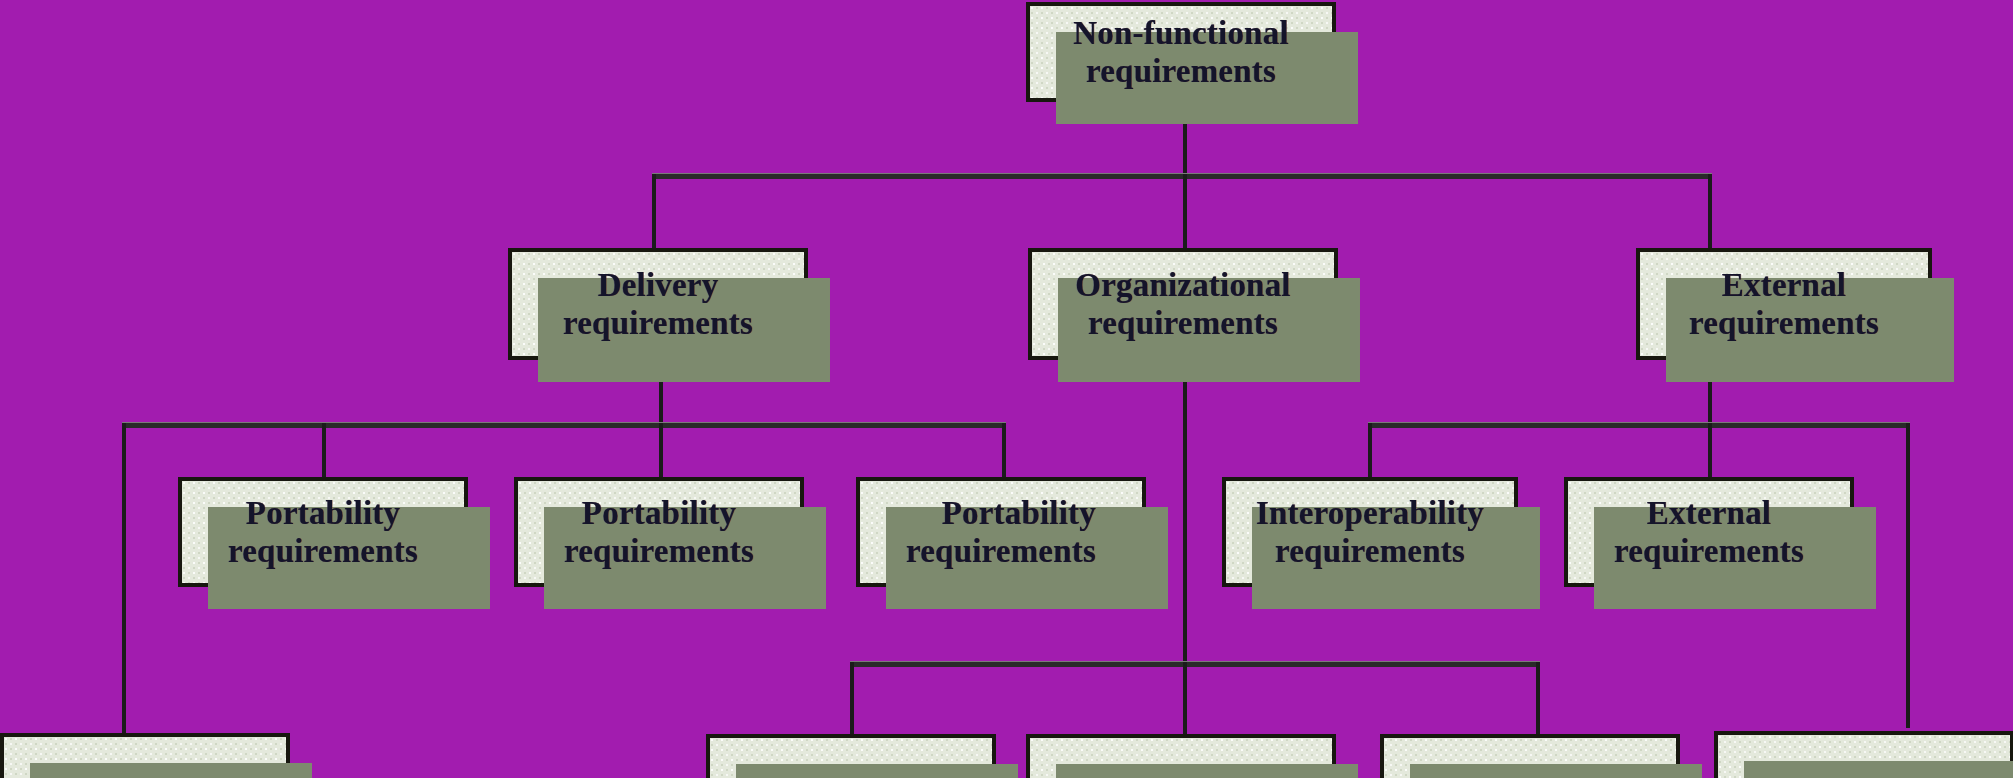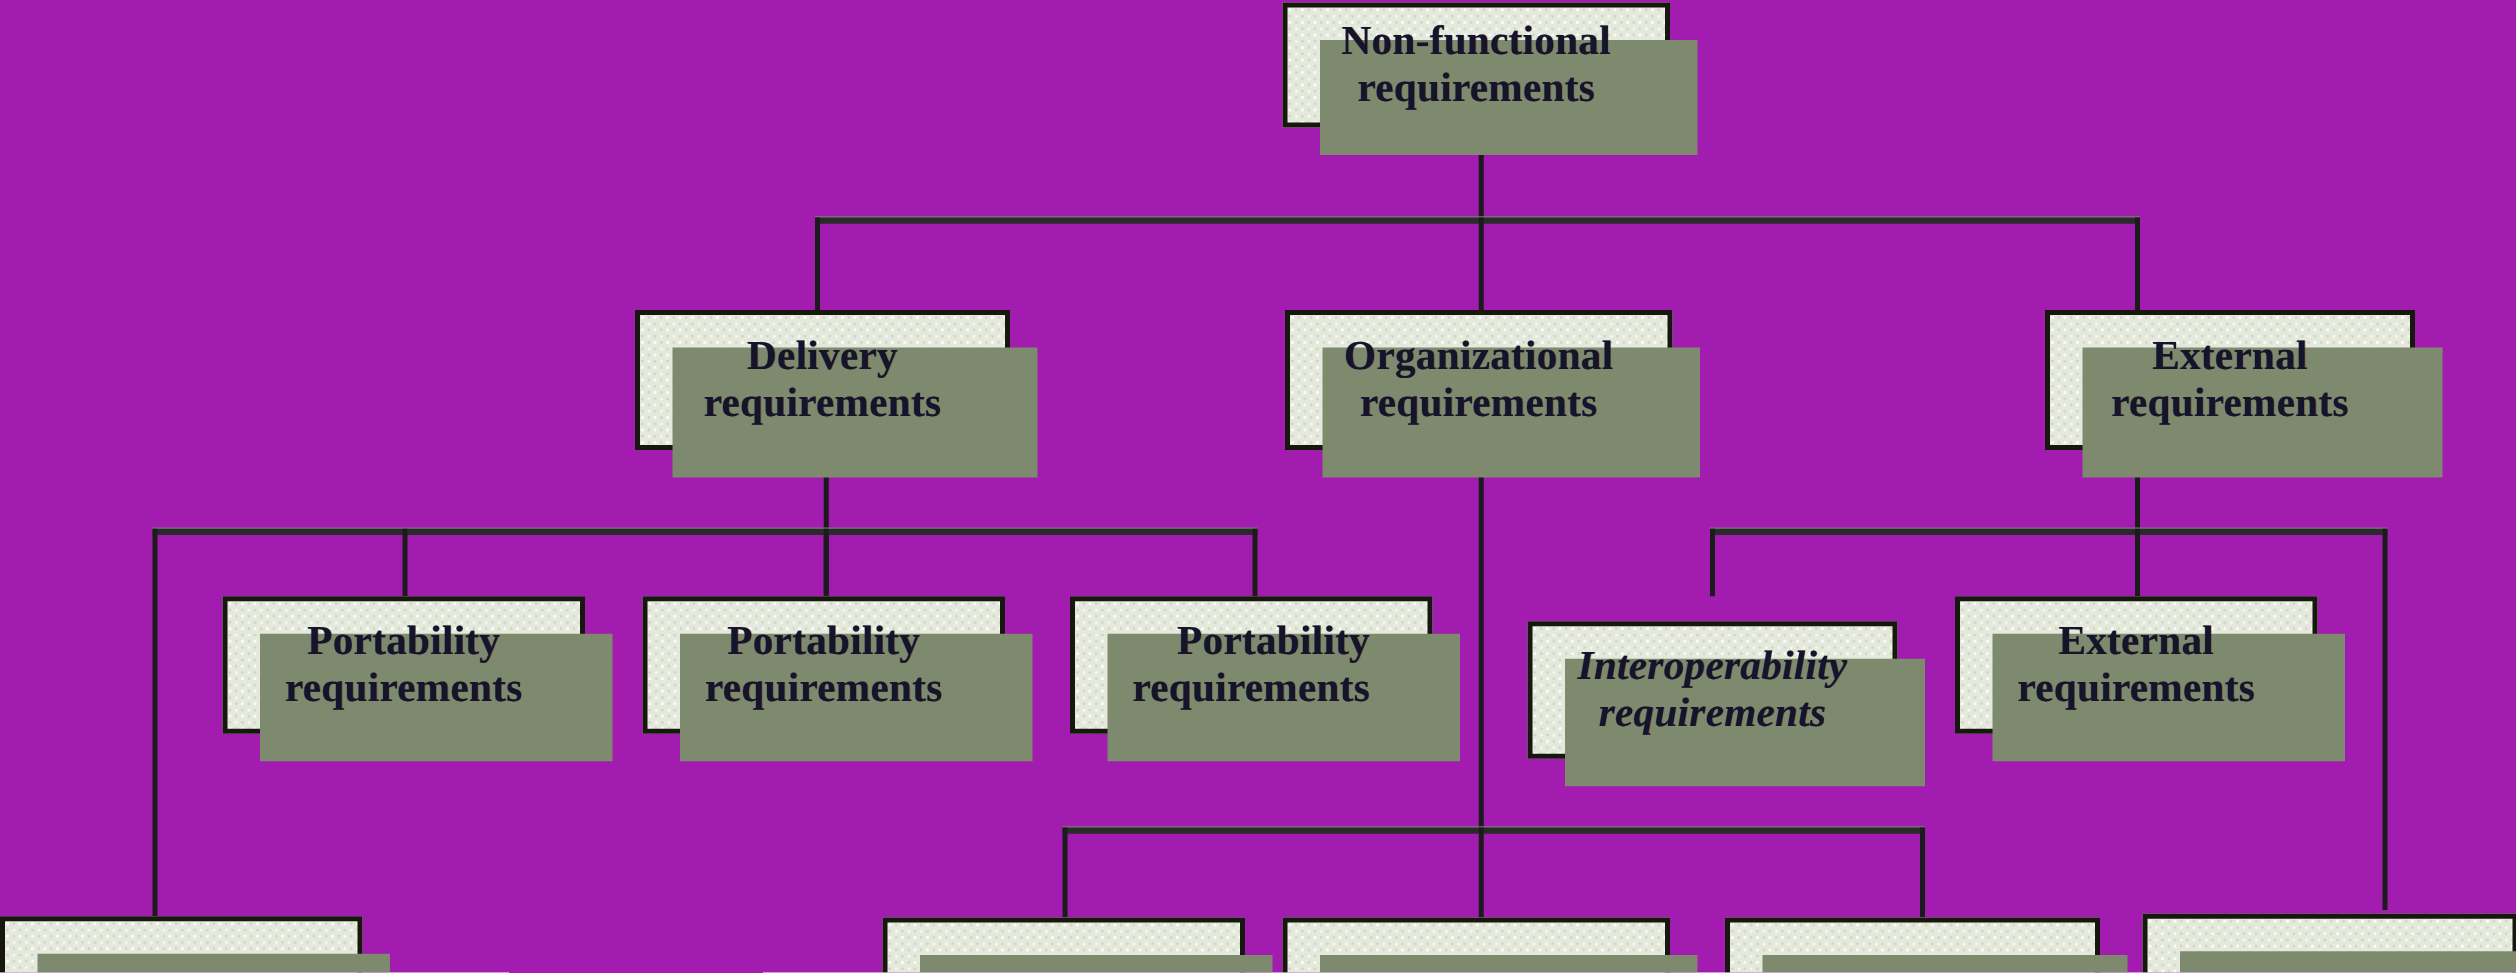--- a/index.html
+++ b/index.html
@@ -132,21 +132,21 @@
   <div class="node" style="left:514px;top:477px;width:290px;height:110px;">
     <span class="label">Portability
 requirements</span>
   </div>
 
   <div class="node" style="left:856px;top:477px;width:290px;height:110px;text-align:right;">
     <span class="label">Portability
 requirements</span>
   </div>
 
-  <div class="node" style="left:1222px;top:497px;width:296px;height:110px;font-style:italic;">
+  <div class="node" style="left:1222px;top:477px;width:296px;height:110px;">
     <span class="label">Interoperability
 requirements</span>
   </div>
 
   <div class="node" style="left:1564px;top:477px;width:290px;height:110px;">
     <span class="label">External
 requirements</span>
   </div>
 
   <div class="node onelinebot" style="left:0px;top:733px;width:290px;height:110px;">

